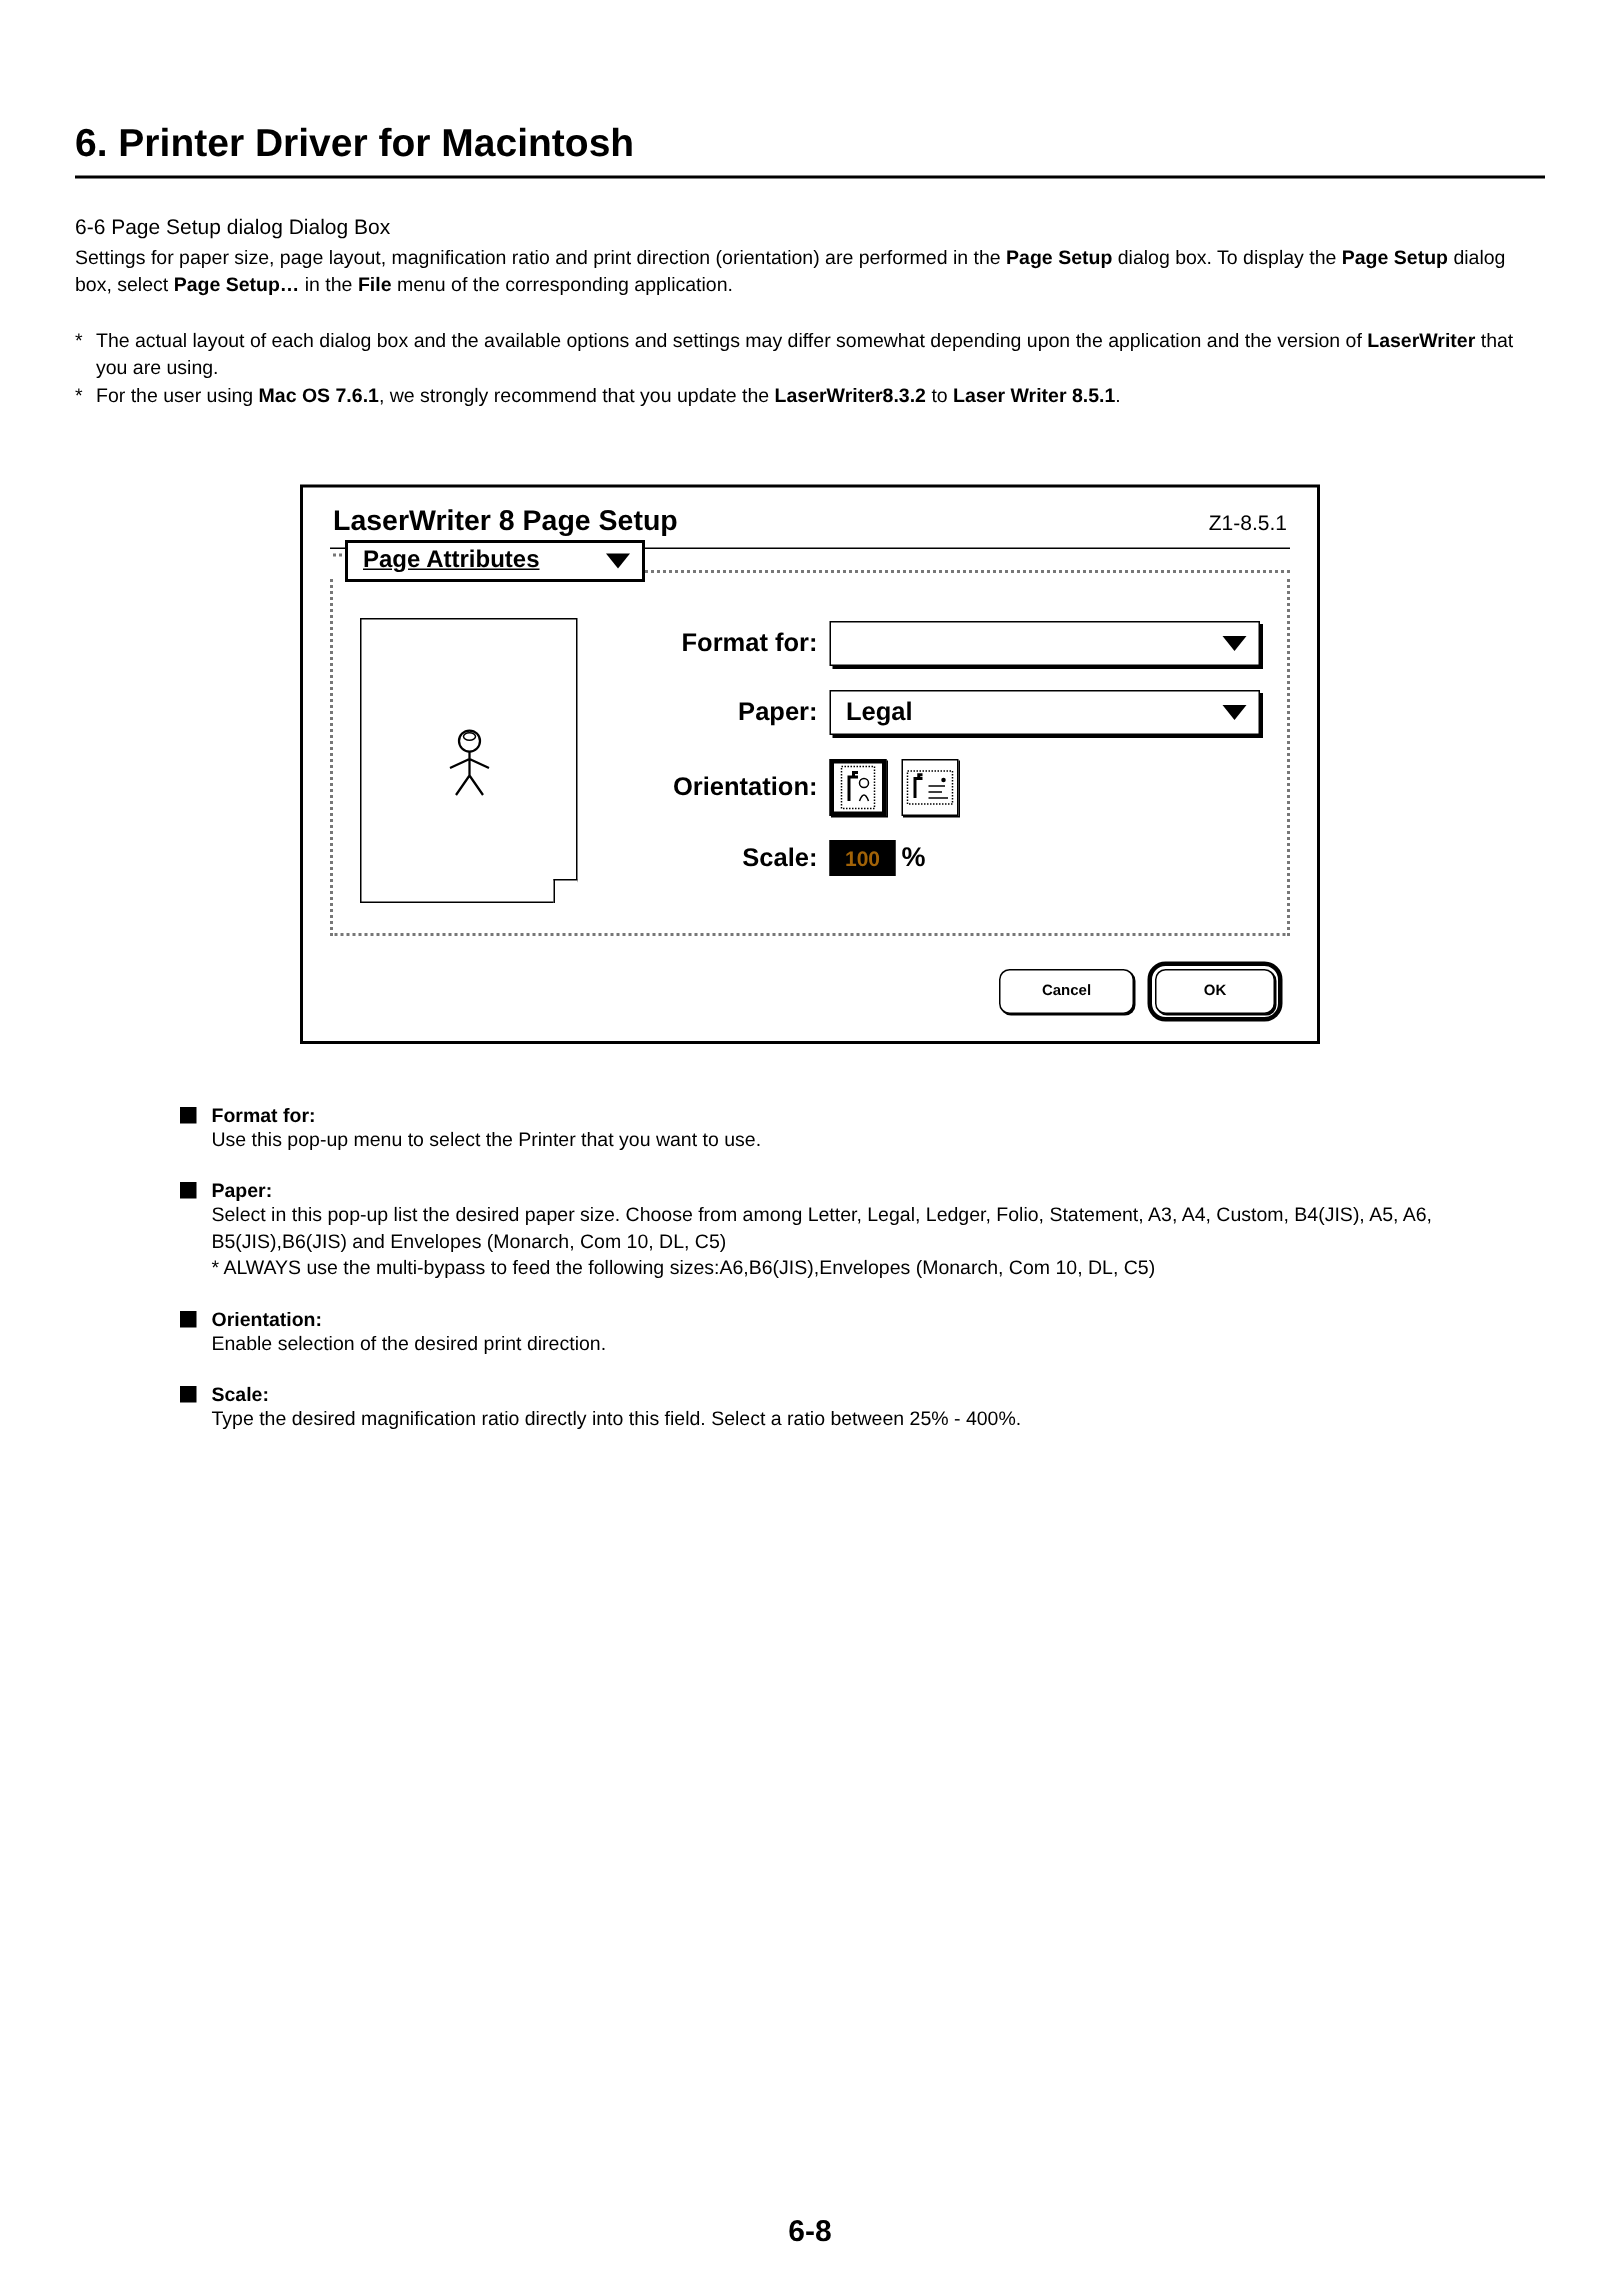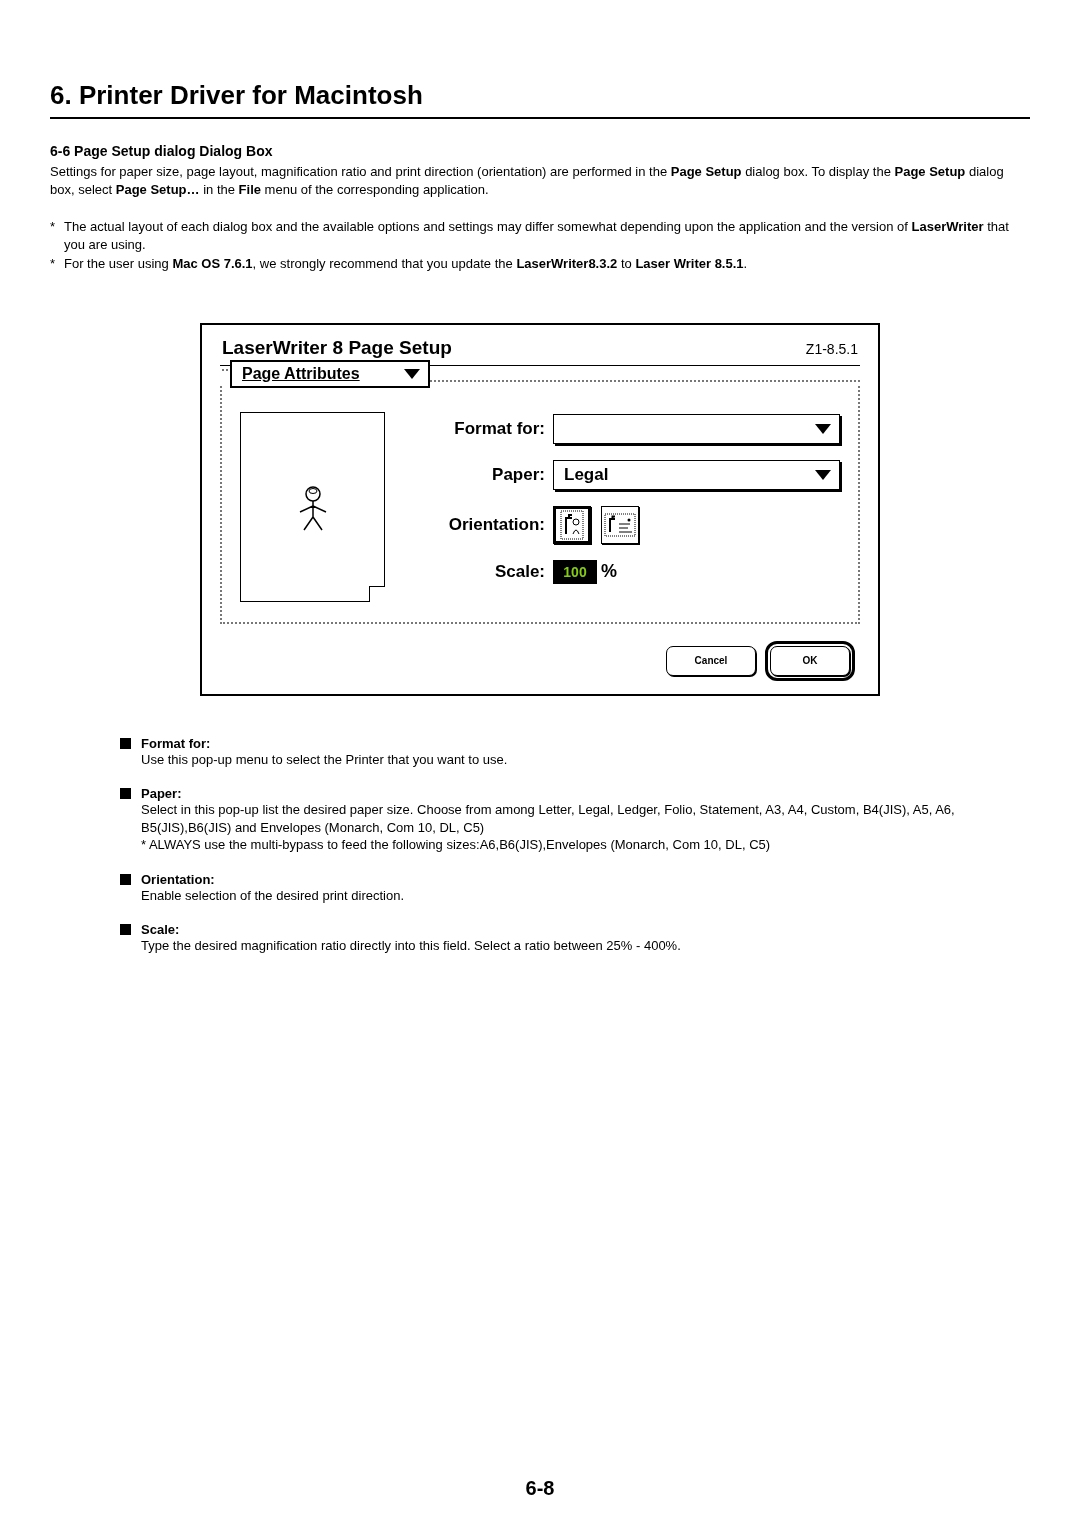--- a/index.html
+++ b/index.html
@@ -14,21 +14,21 @@
     }
     .chapter-title {
       font-size: 26px;
       font-weight: bold;
       padding-bottom: 6px;
       border-bottom: 2px solid #000;
       margin-bottom: 24px;
     }
     .section-title {
       font-size: 14px;
-      font-weight: bold;
+      font-weight: normal;
       margin-bottom: 4px;
     }
     .body-text {
       font-size: 13px;
       line-height: 1.35;
       margin-bottom: 20px;
     }
     .note-row {
       display: flex;
       font-size: 13px;
@@ -184,21 +184,21 @@
     }
     .orient-btn.selected {
       outline: 3px solid #000;
       outline-offset: -3px;
     }
 
     .scale-input {
       width: 44px; height: 24px;
       border: 2px solid #000;
       background: #000;
-      color: #84cc16;
+      color: #a16207;
       text-align: right;
       font-size: 14px;
       font-weight: bold;
       display: inline-flex;
       align-items: center;
       justify-content: center;
     }
     .percent { font-size: 18px; font-weight: bold; margin-left: 4px; }
 
     .button-row {

